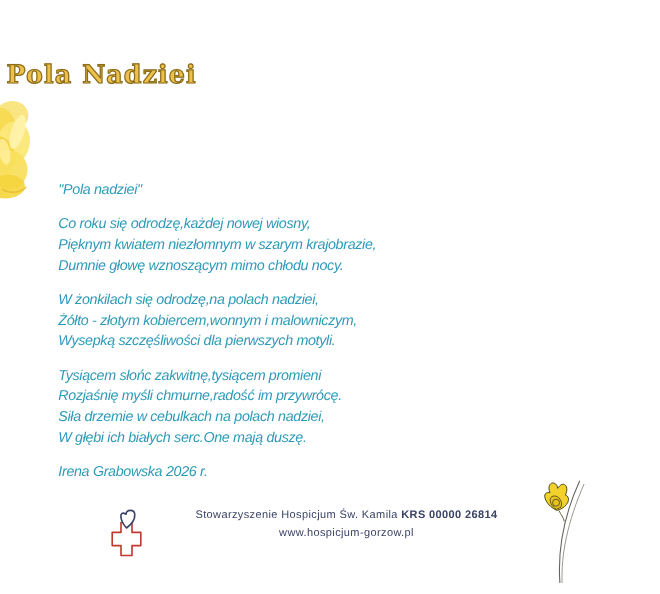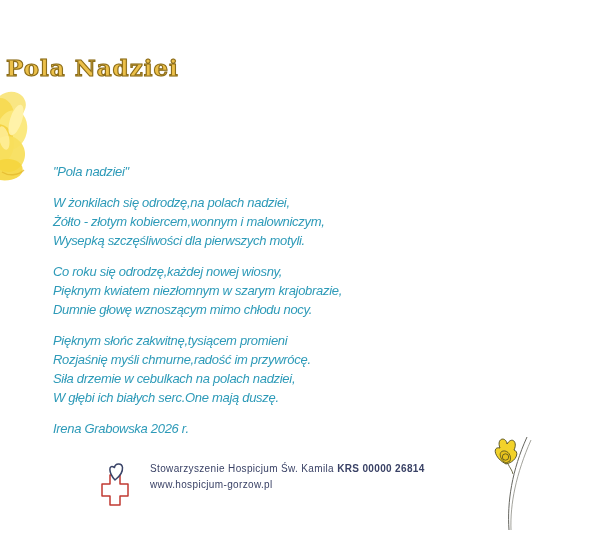--- a/index.html
+++ b/index.html
@@ -45,21 +45,21 @@
     font-style: italic;
     line-height: 19px;
     letter-spacing: -0.3px;
     color: #2d9ab8;
   }
   .poem p { margin: 0 0 12px 0; white-space: pre; }
   
   .footer-logo { position: absolute; left: 98px; top: 458px; width: 34px; height: 50px; }
   .footer-text {
     position: absolute; left: 150px; top: 461px; width: 330px;
-    text-align: left;
+    text-align: center;
     font-size: 10px;
     letter-spacing: 0.35px;
     line-height: 15.5px;
     color: #3a4266;
   }
   .footer-text .bold { font-weight: bold; }
   .footer-line { white-space: nowrap; }
   
   .daffodil-left { position: absolute; left: -8px; top: 86px; width: 58px; height: 102px; }
   .daffodil-right { position: absolute; left: 486px; top: 430px; width: 62px; height: 104px; }
@@ -81,27 +81,27 @@
       <ellipse cx="12" cy="52" rx="5" ry="12" fill="#fff0a0" opacity="0.8" transform="rotate(-12 12 52)"></ellipse>
       <path d="M10 86 C 16 90 26 90 32 84" fill="none" stroke="#e3b92e" stroke-width="1.4" opacity="0.8"></path>
     </g>
   </svg>
 
   <div class="title">Pola Nadziei</div>
 
 
   <div class="poem">
     <p>"Pola nadziei"</p>
+    <p>Co roku się odrodzę,każdej nowej wiosny,
+Pięknym kwiatem niezłomnym w szarym krajobrazie,
+Dumnie głowę wznoszącym mimo chłodu nocy.</p>
     <p>W żonkilach się odrodzę,na polach nadziei,
 Żółto - złotym kobiercem,wonnym i malowniczym,
 Wysepką szczęśliwości dla pierwszych motyli.</p>
-    <p>Co roku się odrodzę,każdej nowej wiosny,
-Pięknym kwiatem niezłomnym w szarym krajobrazie,
-Dumnie głowę wznoszącym mimo chłodu nocy.</p>
-    <p>Pięknym słońc zakwitnę,tysiącem promieni
+    <p>Tysiącem słońc zakwitnę,tysiącem promieni
 Rozjaśnię myśli chmurne,radość im przywrócę.
 Siła drzemie w cebulkach na polach nadziei,
 W głębi ich białych serc.One mają duszę.</p>
     <p>Irena Grabowska 2026 r.</p>
   </div>
 
   <svg class="footer-logo" viewBox="0 0 34 50" aria-hidden="true">
     <path d="M12 17 H22 V26 H30 V38 H22 V47 H12 V38 H4 V26 H12 Z" fill="none" stroke="#c13a32" stroke-width="1.5" stroke-linejoin="round"></path>
     <path d="M17 22 C 10.5 15 10 5.5 16.5 9.5 C 17 5 24 4.5 24.5 9.5 C 25 15 21 19 17 22 Z" fill="#ffffff" stroke="#3a4468" stroke-width="1.5" stroke-linejoin="round"></path>
   </svg>

